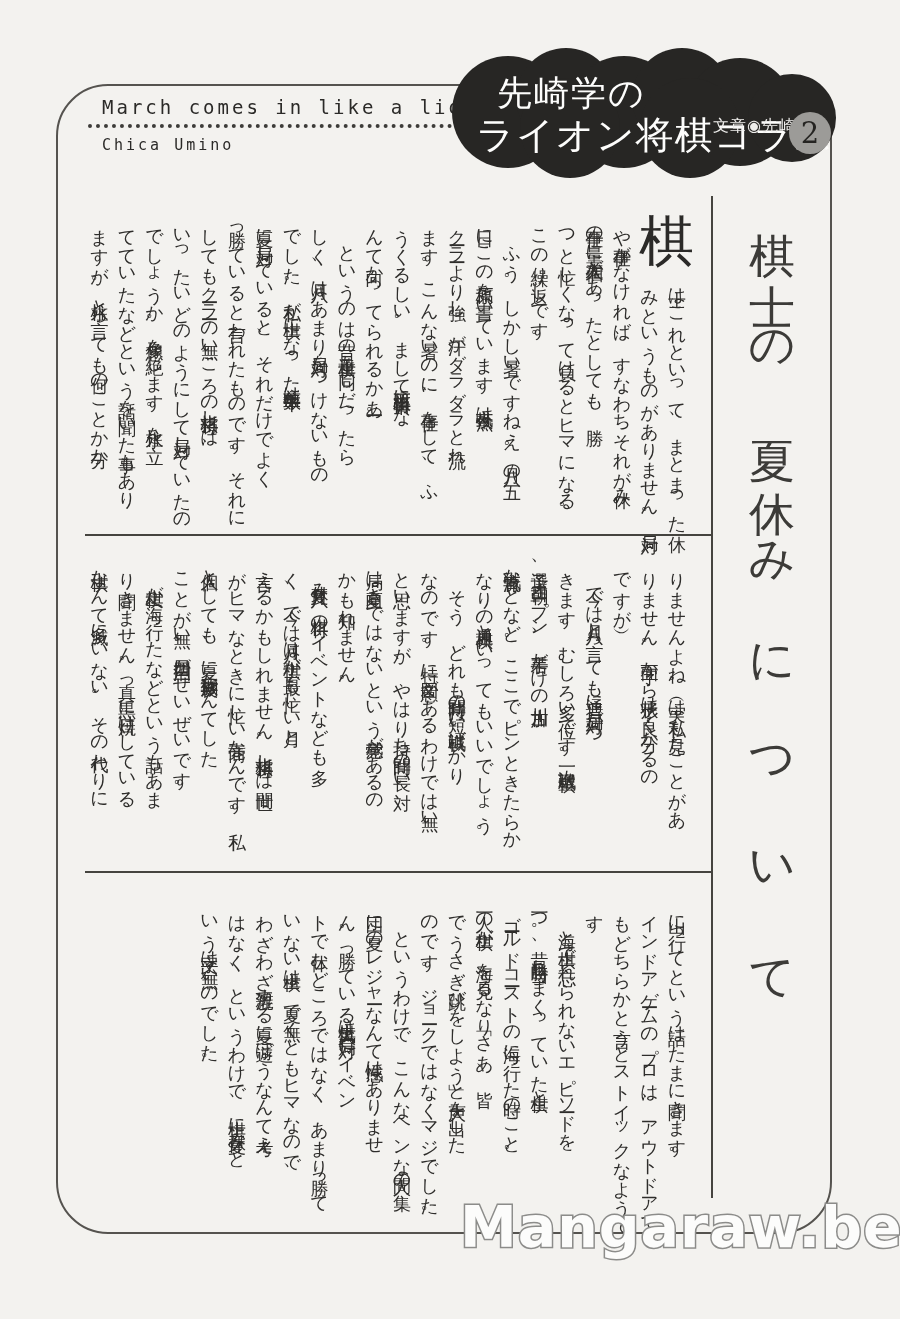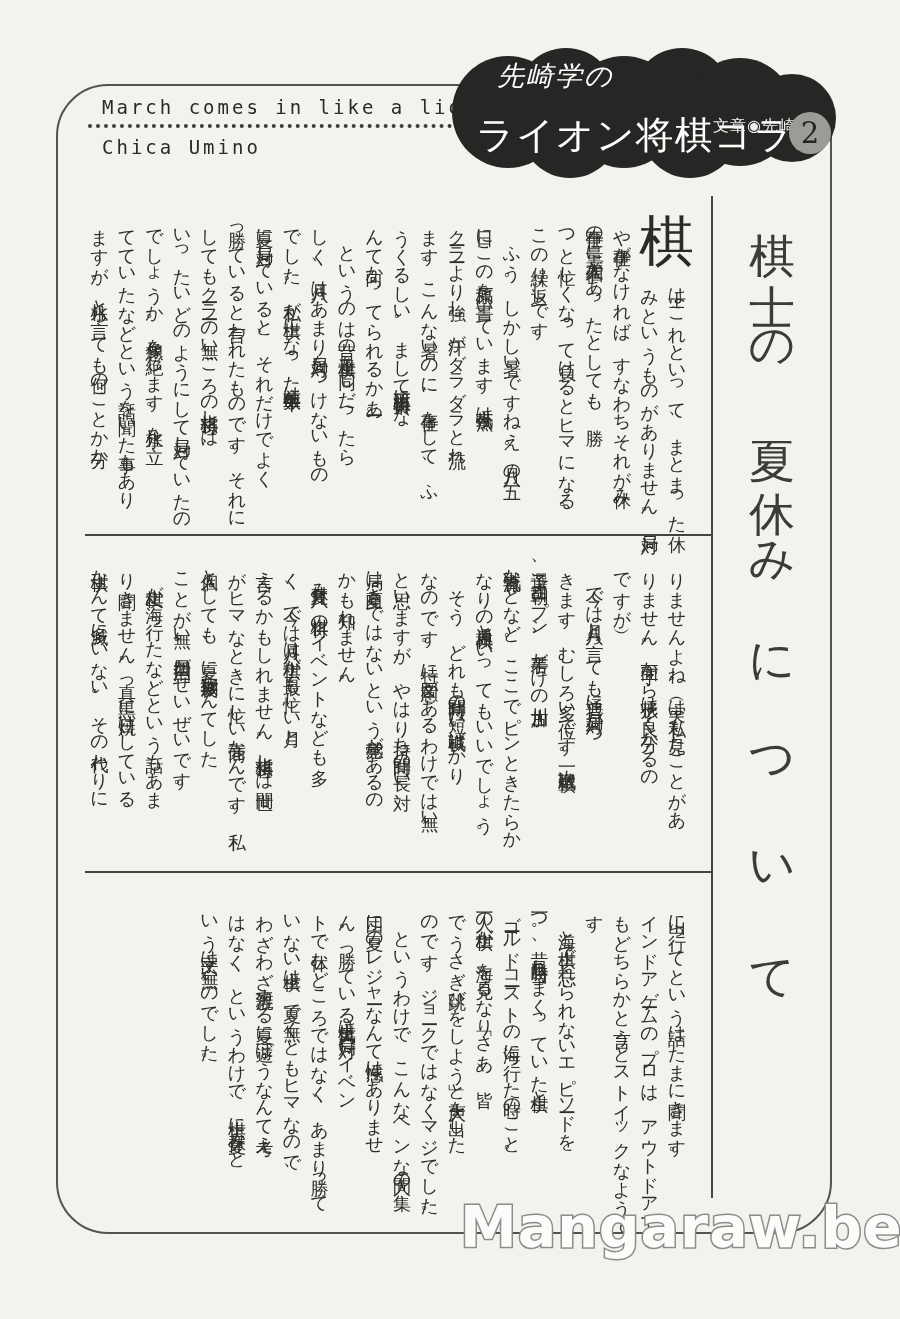--- a/index.html
+++ b/index.html
@@ -20,27 +20,27 @@
     font-family:"DejaVu Sans Mono","Liberation Mono",monospace;
     font-size:19px; letter-spacing:3px; color:#2b2a28;
   }
   .dotline{
     position:absolute; left:88px; top:124px; width:372px; height:0;
     border-top:4px dotted #3d3c39;
   }
   .en-author{
     position:absolute; left:102px; top:136px;
     font-family:"DejaVu Sans Mono","Liberation Mono",monospace;
-    font-size:19px; letter-spacing:3px; color:#2b2a28;text-align:right;
+    font-size:15px; letter-spacing:3px; color:#2b2a28;text-align:right;
   }
   
   .cloud-svg{position:absolute; left:440px; top:42px; width:400px; height:140px;}
   .cloud-line1{
-    position:absolute; left:497px; top:58px; color:#fdfdfc;
-    font-size:27px; letter-spacing:2px; font-weight:500;font-style:italic;
+    position:absolute; left:497px; top:70px; color:#fdfdfc;
+    font-size:35px; letter-spacing:2px; font-weight:500;
   }
   .cloud-line2{
     position:absolute; left:476px; top:110px; color:#fdfdfc;
     font-size:38px; letter-spacing:1px; font-weight:500;
   }
   .cloud-credit{
     position:absolute; left:713px; top:76px; color:#efeeec;
     font-size:16px; letter-spacing:1px;margin-top:40px;
   }
   .issue-badge{

